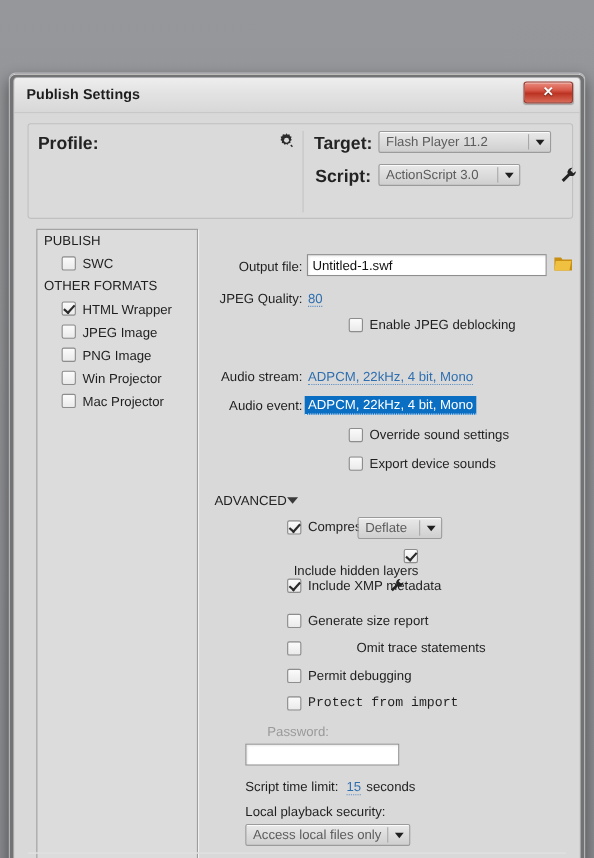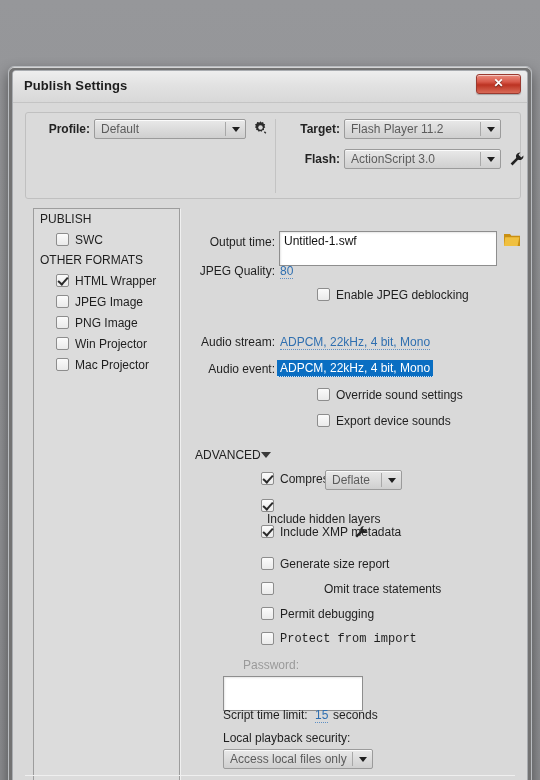--- a/index.html
+++ b/index.html
@@ -88,24 +88,24 @@
     background: #dadada;
   }
   .vsep {
     position: absolute;
     left: 249px; top: 6px;
     width: 1px; height: 74px;
     background: #c3c3c3;
   }
   .fld-label {
     position: absolute;
-    font-size: 12px;
+    font-size: 16px;
     color: #232323;
     font-weight: bold;
-    text-align: right;
+    text-align: center;
   }
   .combo {
     position: absolute;
     height: 20px;
     border: 1px solid #9b9b9b;
     border-radius: 2px;
     background: linear-gradient(to bottom, #e9e9e9 0%, #dcdcdc 50%, #cfcfcf 100%);
     box-shadow: 0 1px 0 rgba(255,255,255,0.8) inset;
     cursor: pointer;
   }
@@ -199,21 +199,21 @@
     position: absolute;
     font-size: 12px;
     color: #1f1f1f;
     text-align: right;
     width: 150px;
     left: -68px;
   }
 
   .textinput {
     position: absolute;
-    height: 35px;
+    height: 20px;
     background: #ffffff;
     border: 1px solid #8e8e8e;
     box-shadow: 1px 1px 2px rgba(0,0,0,0.10) inset;
     text-align: right;
   }
   .textinput .tv {
     position: absolute;
     left: 4px; top: 2px;
     font-size: 12px;
     color: #111;
@@ -231,21 +231,21 @@
     background: #0a6ec2;
     color: #ffffff;
     border-bottom: 1px dotted #cfe3f5;
     padding: 1px 3px;
     margin-left: -3px;
   }
 
   .cbrow {
     position: absolute;
     display: flex;
-    align-items: flex-start;
+    align-items: flex-end;
     cursor: pointer;
     padding-left: 38px;
   }
   .cbrow .lbl {
     font-size: 12px;
     color: #1f1f1f;
     margin-left: 6px;
     white-space: nowrap;
   }
 
@@ -309,40 +309,35 @@
       <div class="glyph">✕</div>
     </div>
   </div>
 
   <div id="dlg-body">
 
     <div id="top-panel">
       <div class="vsep"></div>
 
       <div class="fld-label" style="left:8px; top:9px; width:56px;">Profile:</div>
-      <div class="combo" style="left:68px; top:6px; width:152px;">
-        <div class="cval">Default</div>
-        <div class="cdiv"></div>
-        <div class="carr"></div>
-      </div>
       <svg class="gear-ico" style="left:227px; top:7px;" viewBox="0 0 16 16">
         <path fill="#2b2b2b" d="M8 1.2l1 1.5 1.8-.5.5 1.8 1.7.6-.8 1.7.9 1.5-1.5 1 .2 1.8-1.8.2-.8 1.6-1.6-.8-1.6.8-.8-1.6-1.8-.2.2-1.8-1.5-1 .9-1.5-.8-1.7 1.7-.6.5-1.8L7 2.7z"></path>
         <circle cx="8" cy="8" r="2.4" fill="#d9d9d9"></circle>
         <path fill="#2b2b2b" d="M12.6 12.1l1.6 1.6-1 1-1.6-1.6z"></path>
       </svg>
 
       <div class="fld-label" style="left:258px; top:9px; width:56px;">Target:</div>
       <div class="combo" style="left:318px; top:6px; width:157px;">
         <div class="cval">Flash Player 11.2</div>
         <div class="cdiv"></div>
         <div class="carr"></div>
       </div>
 
-      <div class="fld-label" style="left:258px; top:39px; width:56px;">Flash:</div>
-      <div class="combo" style="left:318px; top:36px; width:157px;">
+      <div class="fld-label" style="left:258px; top:39px; width:56px;">Script:</div>
+      <div class="combo" style="left:318px; top:36px; width:129px;">
         <div class="cval">ActionScript 3.0</div>
         <div class="cdiv"></div>
         <div class="carr"></div>
       </div>
       <svg class="wrench-ico" style="left:483px; top:38px;" viewBox="0 0 16 16">
         <path fill="#222" d="M11.4 1.5a4 4 0 0 0-4.2 5.4L1.6 12.5l1.9 1.9 5.6-5.6a4 4 0 0 0 5.4-4.2L12.2 6.4 9.6 3.8z"></path>
       </svg>
     </div>
 
     <div id="format-list">
@@ -373,21 +368,21 @@
         </div>
         <div class="fmt-row">
           <span class="cb"></span>
           <span class="lbl">Mac Projector</span>
         </div>
       </div>
     </div>
 
     <div id="content">
 
-      <div class="rowlabel" style="top:27px;">Output time:</div>
+      <div class="rowlabel" style="top:27px;">Output file:</div>
       <div class="textinput" style="left:86px; top:23px; width:218px;">
         <div class="tv">Untitled-1.swf</div>
       </div>
       <svg style="position:absolute; left:310px; top:23px; width:18px; height:18px; cursor:pointer;" viewBox="0 0 18 18">
         <path fill="#c98f12" d="M1 3h6l1.4 1.8H17V15H1z"></path>
         <path fill="#f0c040" d="M2.2 6.2h14.2L14.6 15H1z"></path>
       </svg>
 
       <div class="rowlabel" style="top:56px;">JPEG Quality:</div>
       <div class="link" style="left:87px; top:56px;">80</div>

